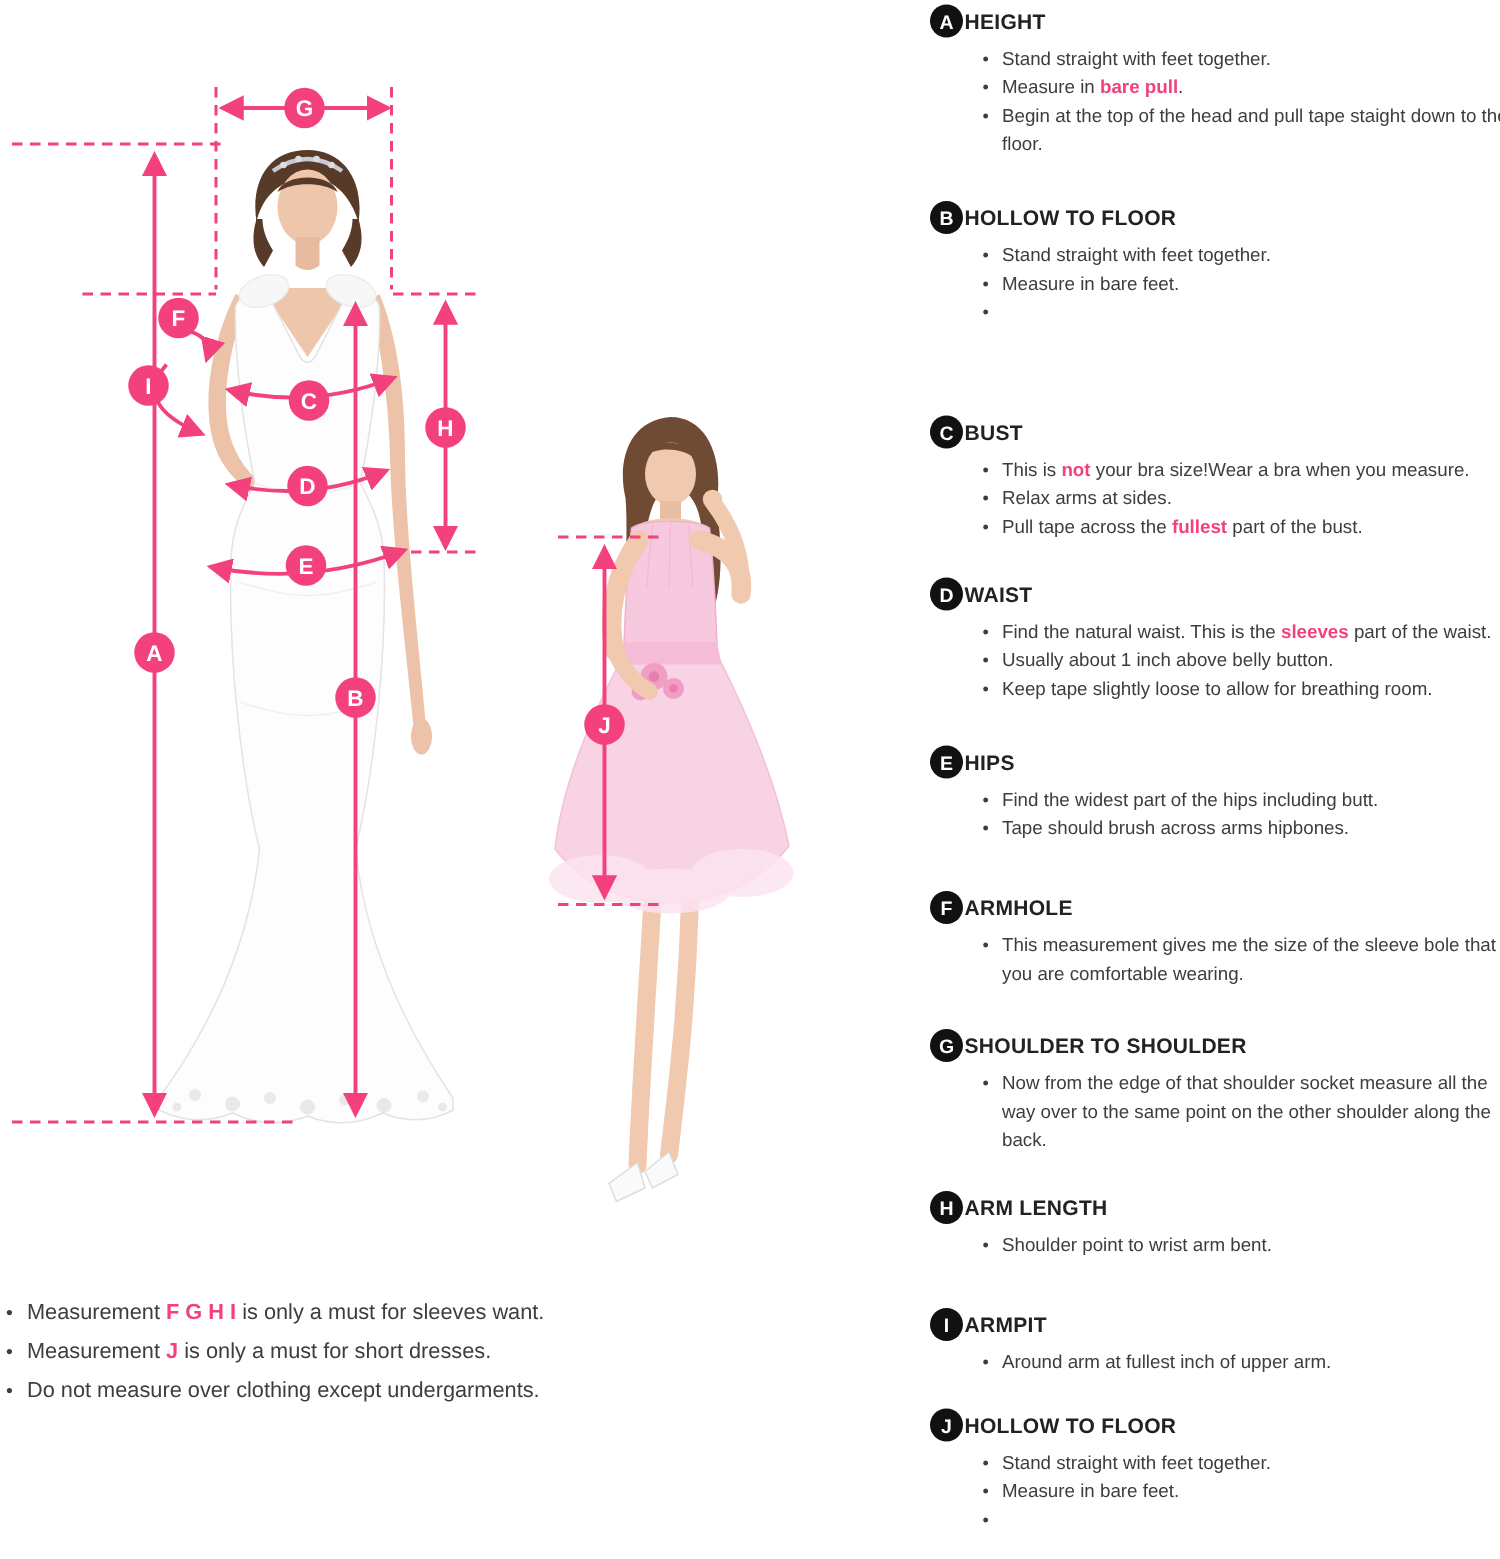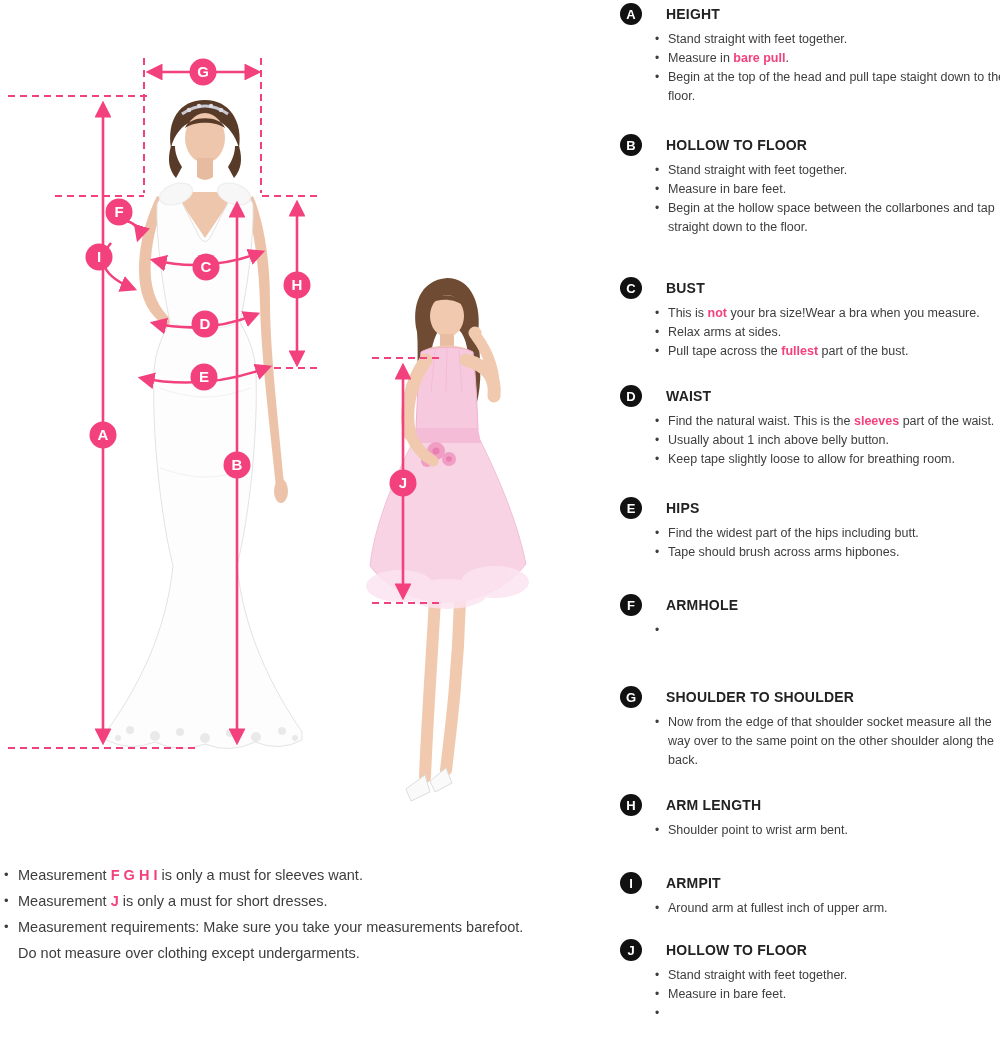--- a/index.html
+++ b/index.html
@@ -17,21 +17,21 @@
   .marker-letter{fill:#ffffff;font-family:"Liberation Sans",sans-serif;font-weight:bold;font-size:15px;}
   
   .instructions{position:absolute;left:620px;top:0;width:380px;height:1039px;}
   .section{position:absolute;left:0;width:372px;}
   .sec-head{display:flex;align-items:center;height:22px;}
   .badge{
     width:22px;height:22px;border-radius:50%;background:var(--badge);color:#fff;
     font-weight:bold;font-size:13px;display:inline-flex;align-items:center;justify-content:center;
     flex:0 0 22px;
   }
-  .sec-title{margin-left:24px;font-weight:bold;font-size:14px;color:var(--title);letter-spacing:.2px;}
+  .sec-title{margin-left:1px;font-weight:bold;font-size:14px;color:var(--title);letter-spacing:.2px;}
   .bullets{margin-top:5px;margin-left:35px;width:352px;}
   .bullet{position:relative;padding-left:13px;font-size:12.5px;line-height:19px;color:var(--text);}
   .dot{position:absolute;left:0;top:0;font-size:12px;color:var(--text);}
   .hl{color:var(--accent);font-weight:bold;}
   
   .notes{position:absolute;left:4px;top:862px;width:590px;}
   .note-line{position:relative;padding-left:14px;font-size:14.5px;line-height:26px;color:var(--text);}
   .note-line .dot{font-size:13px;top:0;}
 </style>
 </head>
@@ -185,21 +185,21 @@
       </div>
     </div>
     <div class="section" style="top: 134px;">
       <div class="sec-head">
         <span class="badge">B</span>
         <span class="sec-title">HOLLOW TO FLOOR</span>
       </div>
       <div class="bullets">
         <div class="bullet"><span class="dot">•</span><span>Stand straight with feet together.</span></div>
         <div class="bullet"><span class="dot">•</span><span>Measure in bare feet.</span></div>
-        <div class="bullet"><span class="dot">•</span><span>Begin at the hollow space between  the collarbones and tap straight down to the floor.</span></div>
+        <div class="bullet"><span class="dot">•</span></div>
       </div>
     </div>
     <div class="section" style="top: 277px;">
       <div class="sec-head">
         <span class="badge">C</span>
         <span class="sec-title">BUST</span>
       </div>
       <div class="bullets">
         <div class="bullet"><span class="dot">•</span><span>This is </span><span class="hl">not</span><span> your bra size!Wear a bra when you measure.</span></div>
         <div class="bullet"><span class="dot">•</span><span>Relax arms at sides.</span></div>
@@ -226,21 +226,21 @@
         <div class="bullet"><span class="dot">•</span><span>Find the widest part of the hips including butt.</span></div>
         <div class="bullet"><span class="dot">•</span><span>Tape should brush across arms hipbones.</span></div>
       </div>
     </div>
     <div class="section" style="top: 594px;">
       <div class="sec-head">
         <span class="badge">F</span>
         <span class="sec-title">ARMHOLE</span>
       </div>
       <div class="bullets">
-        <div class="bullet"><span class="dot">•</span></div>
+        <div class="bullet"><span class="dot">•</span><span>This measurement gives me the size of the sleeve bole that you are comfortable wearing.</span></div>
       </div>
     </div>
     <div class="section" style="top: 686px;">
       <div class="sec-head">
         <span class="badge">G</span>
         <span class="sec-title">SHOULDER TO SHOULDER</span>
       </div>
       <div class="bullets">
         <div class="bullet"><span class="dot">•</span><span>Now from the edge of that shoulder socket measure all the way over to the same point on the other shoulder along the back.</span></div>
       </div>
@@ -272,15 +272,15 @@
         <div class="bullet"><span class="dot">•</span><span>Stand straight with feet together.</span></div>
         <div class="bullet"><span class="dot">•</span><span>Measure in bare feet.</span></div>
         <div class="bullet"><span class="dot">•</span></div>
       </div>
     </div>
   </div>
 
 <div class="notes" id="notes">
     <div class="note-line"><span class="dot">•</span><span>Measurement </span><span class="hl">F G H I</span><span> is only a must for sleeves want.</span></div>
     <div class="note-line"><span class="dot">•</span><span>Measurement </span><span class="hl">J</span><span> is only a must for short dresses.</span></div>
-    <div class="note-line"><span class="dot">•</span><span>Measurement requirements: Make sure you take your measurements barefoot.</span></div>
+    <div class="note-line"><span class="dot">•</span></div>
     <div class="note-line nobullet"><span>Do not measure over clothing except undergarments.</span></div>
   </div>
 
 </body></html>

